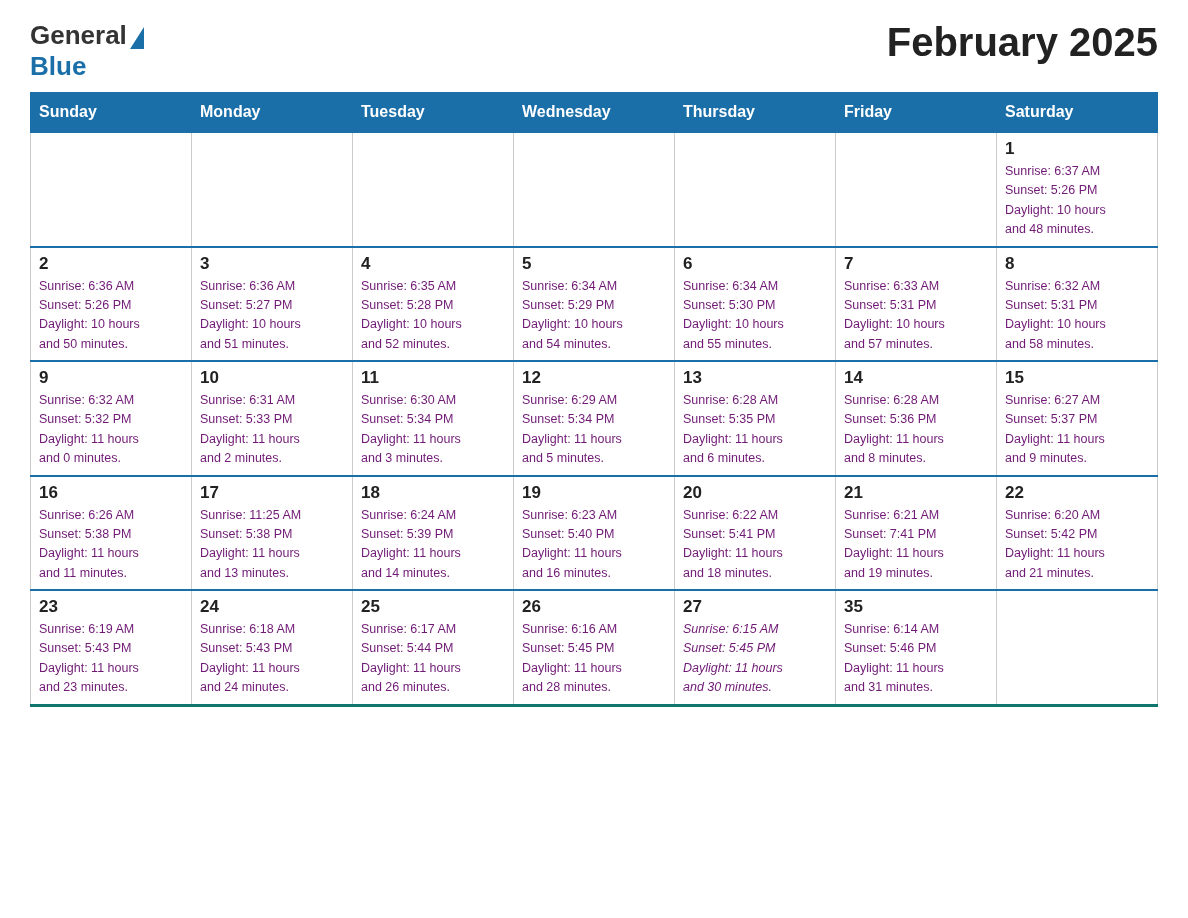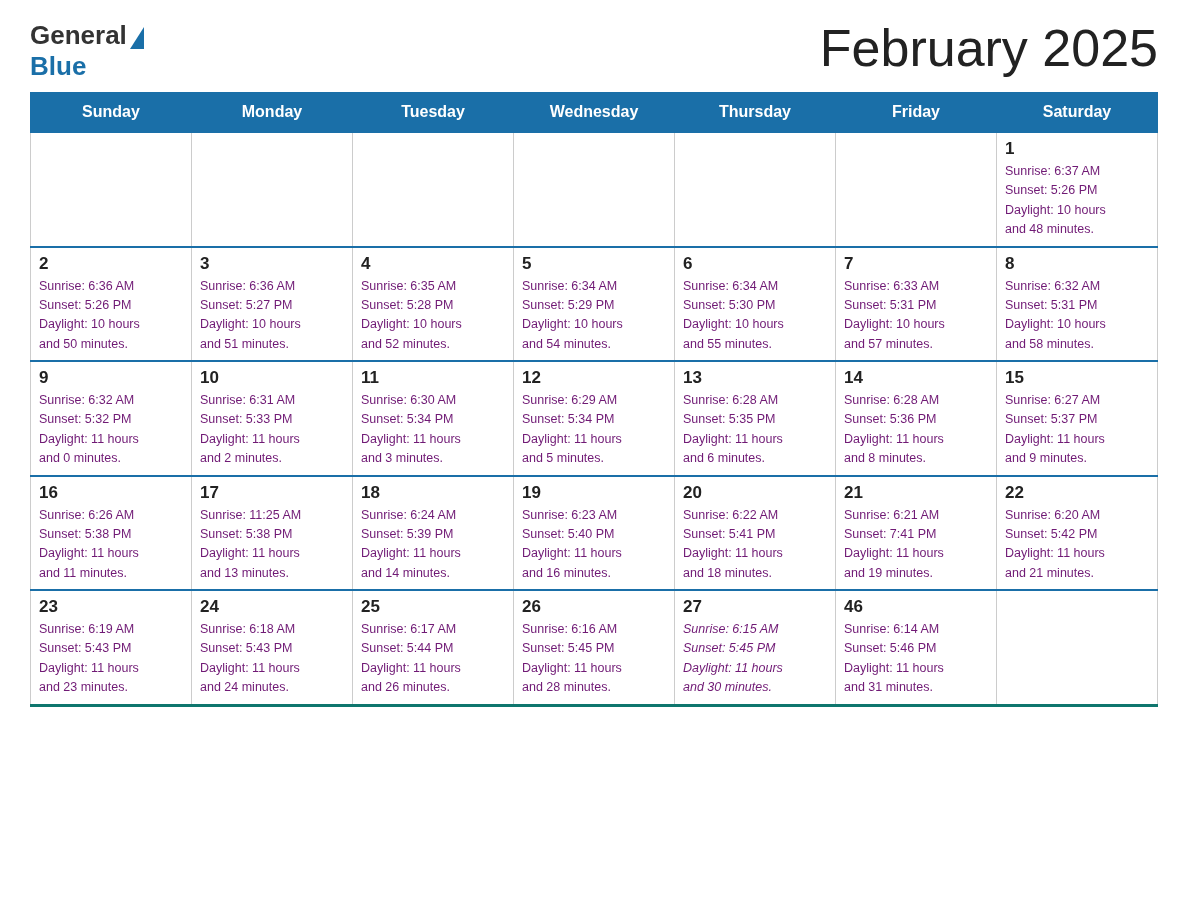--- a/index.html
+++ b/index.html
@@ -43,42 +43,42 @@
     .logo-blue {
       font-size: 26px;
       font-weight: bold;
       color: #1a6fa8;
       margin-left: 0px;
     }
     .title-area {
       text-align: right;
     }
     .month-title {
-      font-size: 52px;
-      font-weight: normal;
+      font-size: 40px;
+      font-weight: bold;
       color: #222;
       line-height: 1.1;
     }
     .location-title {
       font-size: 22px;
       color: #444;
       margin-top: 4px;
     }
     .calendar {
       width: 100%;
       border-collapse: collapse;
       margin-top: 10px;
     }
     .calendar th {
       background-color: #1a6fa8;
       color: #fff;
       font-size: 16px;
       font-weight: bold;
       padding: 10px 8px;
-      text-align: center;
+      text-align: left;
       border: 1px solid #1a6fa8;
     }
     .calendar td {
       vertical-align: top;
       border: 1px solid #ccc;
       padding: 6px 8px;
       width: calc(100% / 7);
       min-height: 110px;
       height: 110px;
     }
@@ -330,21 +330,21 @@
 and 28 minutes.</div>
         </td>
         <td>
           <div class="day-number">27</div>
           <div class="day-info" style="white-space: pre-line; font-style: italic;">Sunrise: 6:15 AM
 Sunset: 5:45 PM
 Daylight: 11 hours
 and 30 minutes.</div>
         </td>
         <td>
-          <div class="day-number">46</div>
+          <div class="day-number">35</div>
           <div class="day-info" style="white-space: pre-line;">Sunrise: 6:14 AM
 Sunset: 5:46 PM
 Daylight: 11 hours
 and 31 minutes.</div>
         </td>
         <td class="empty-cell"></td>
       </tr>
     </tbody>
 </table>
 

